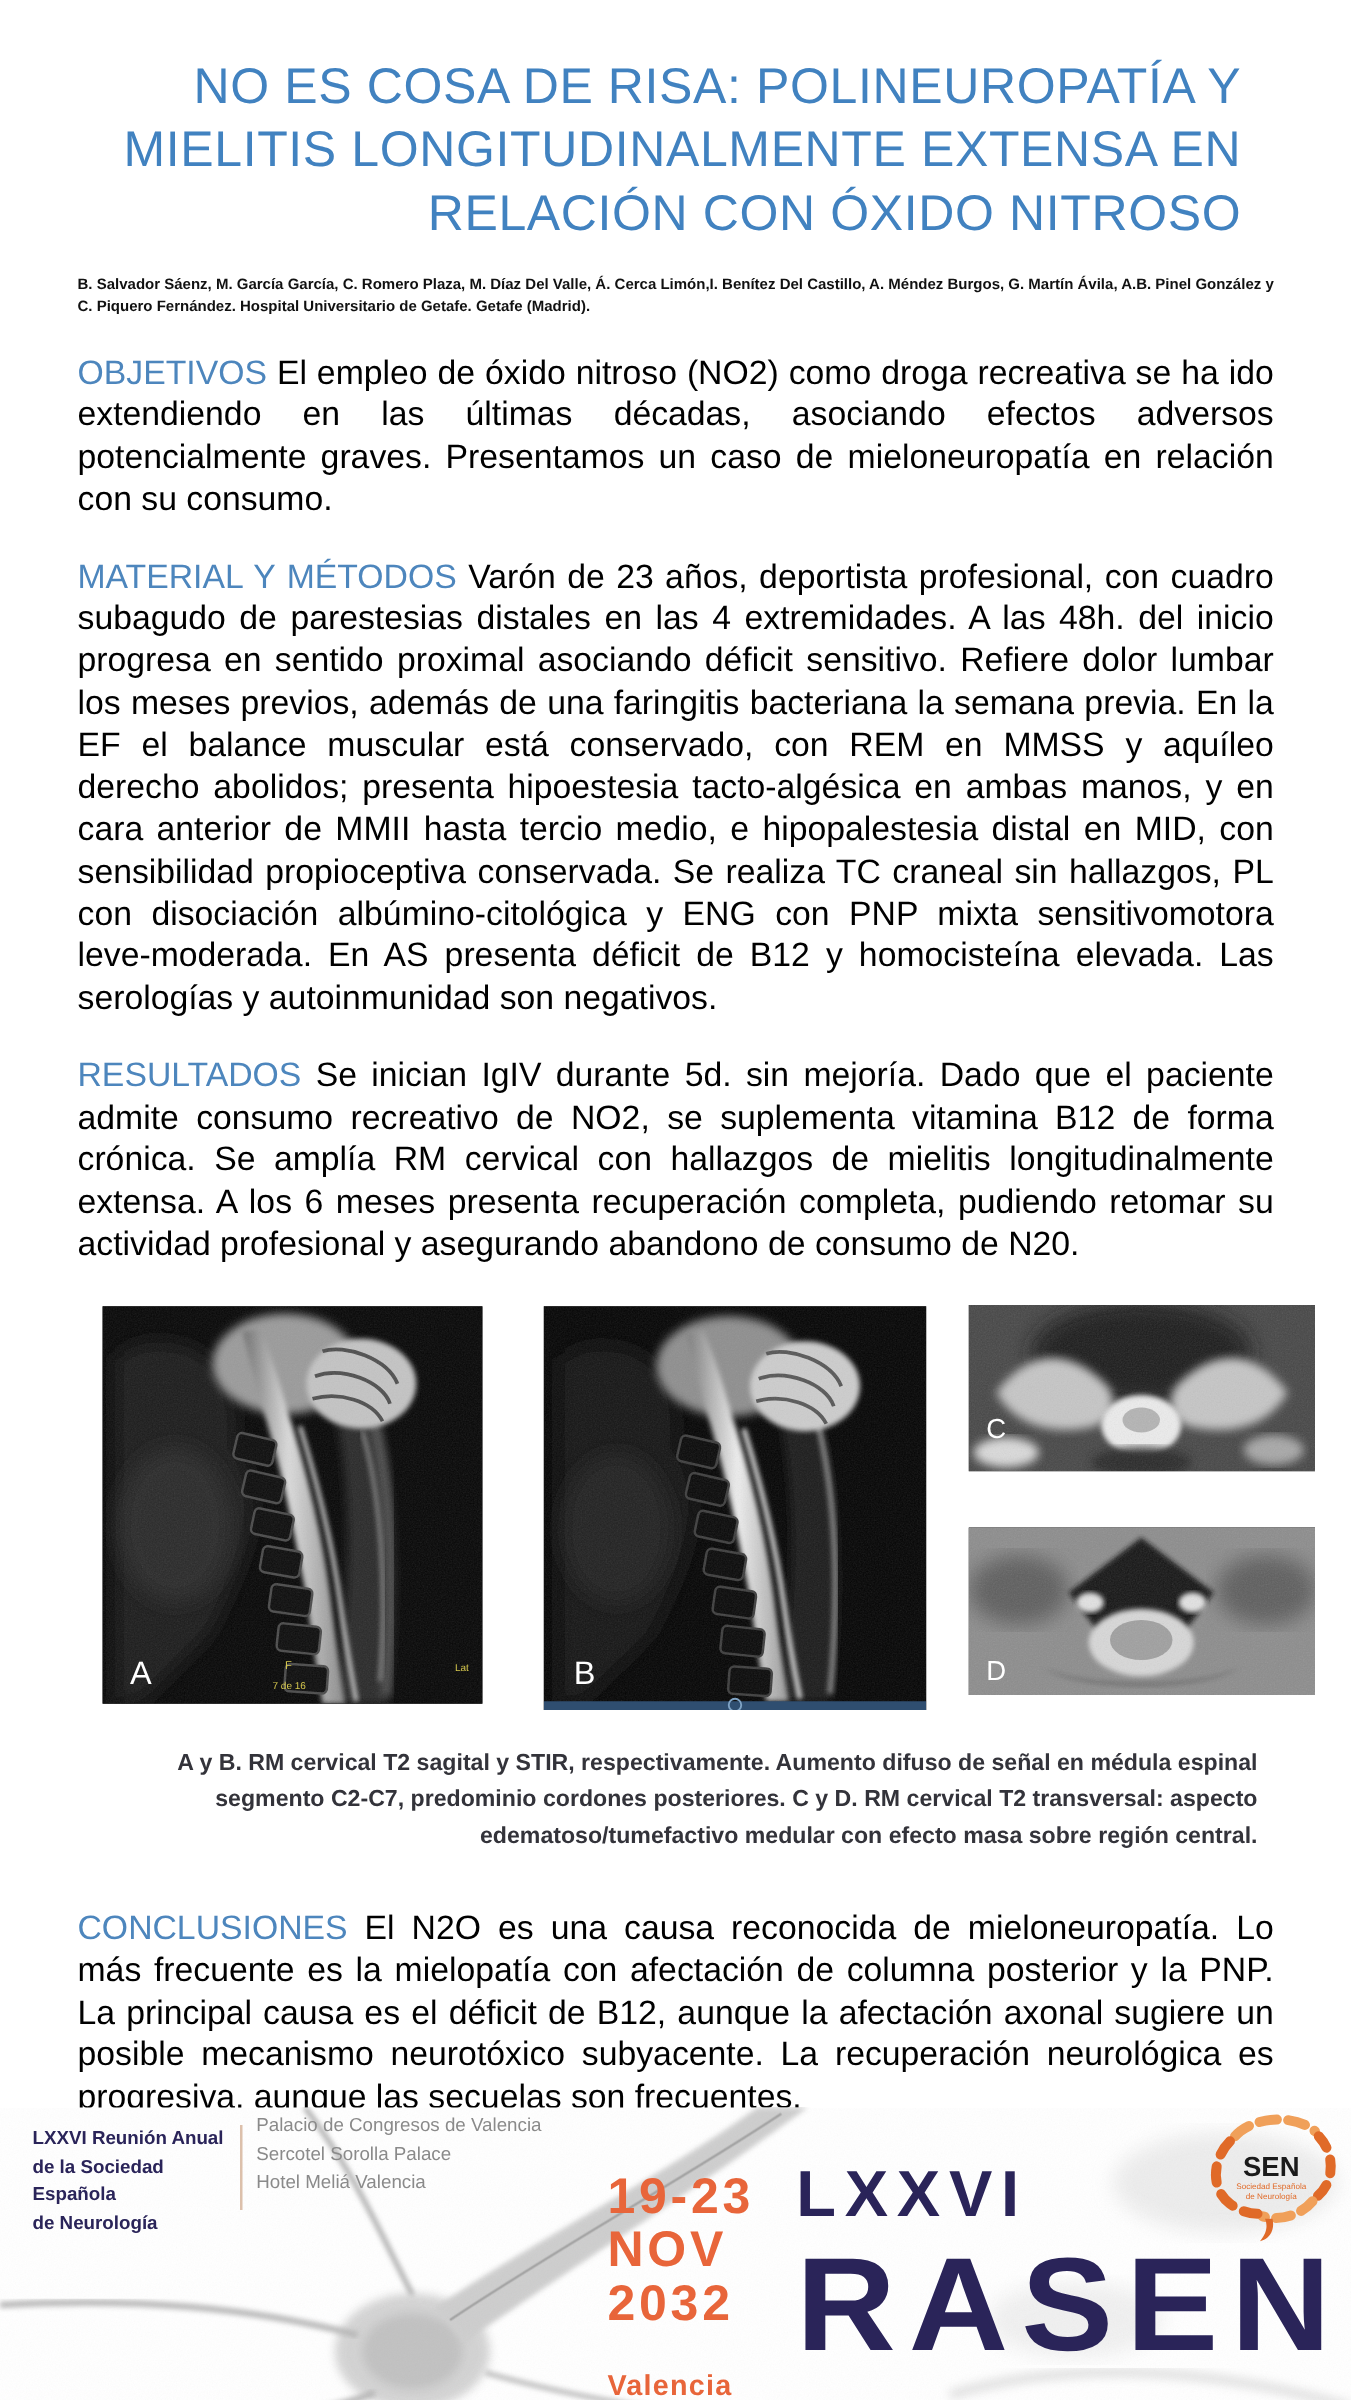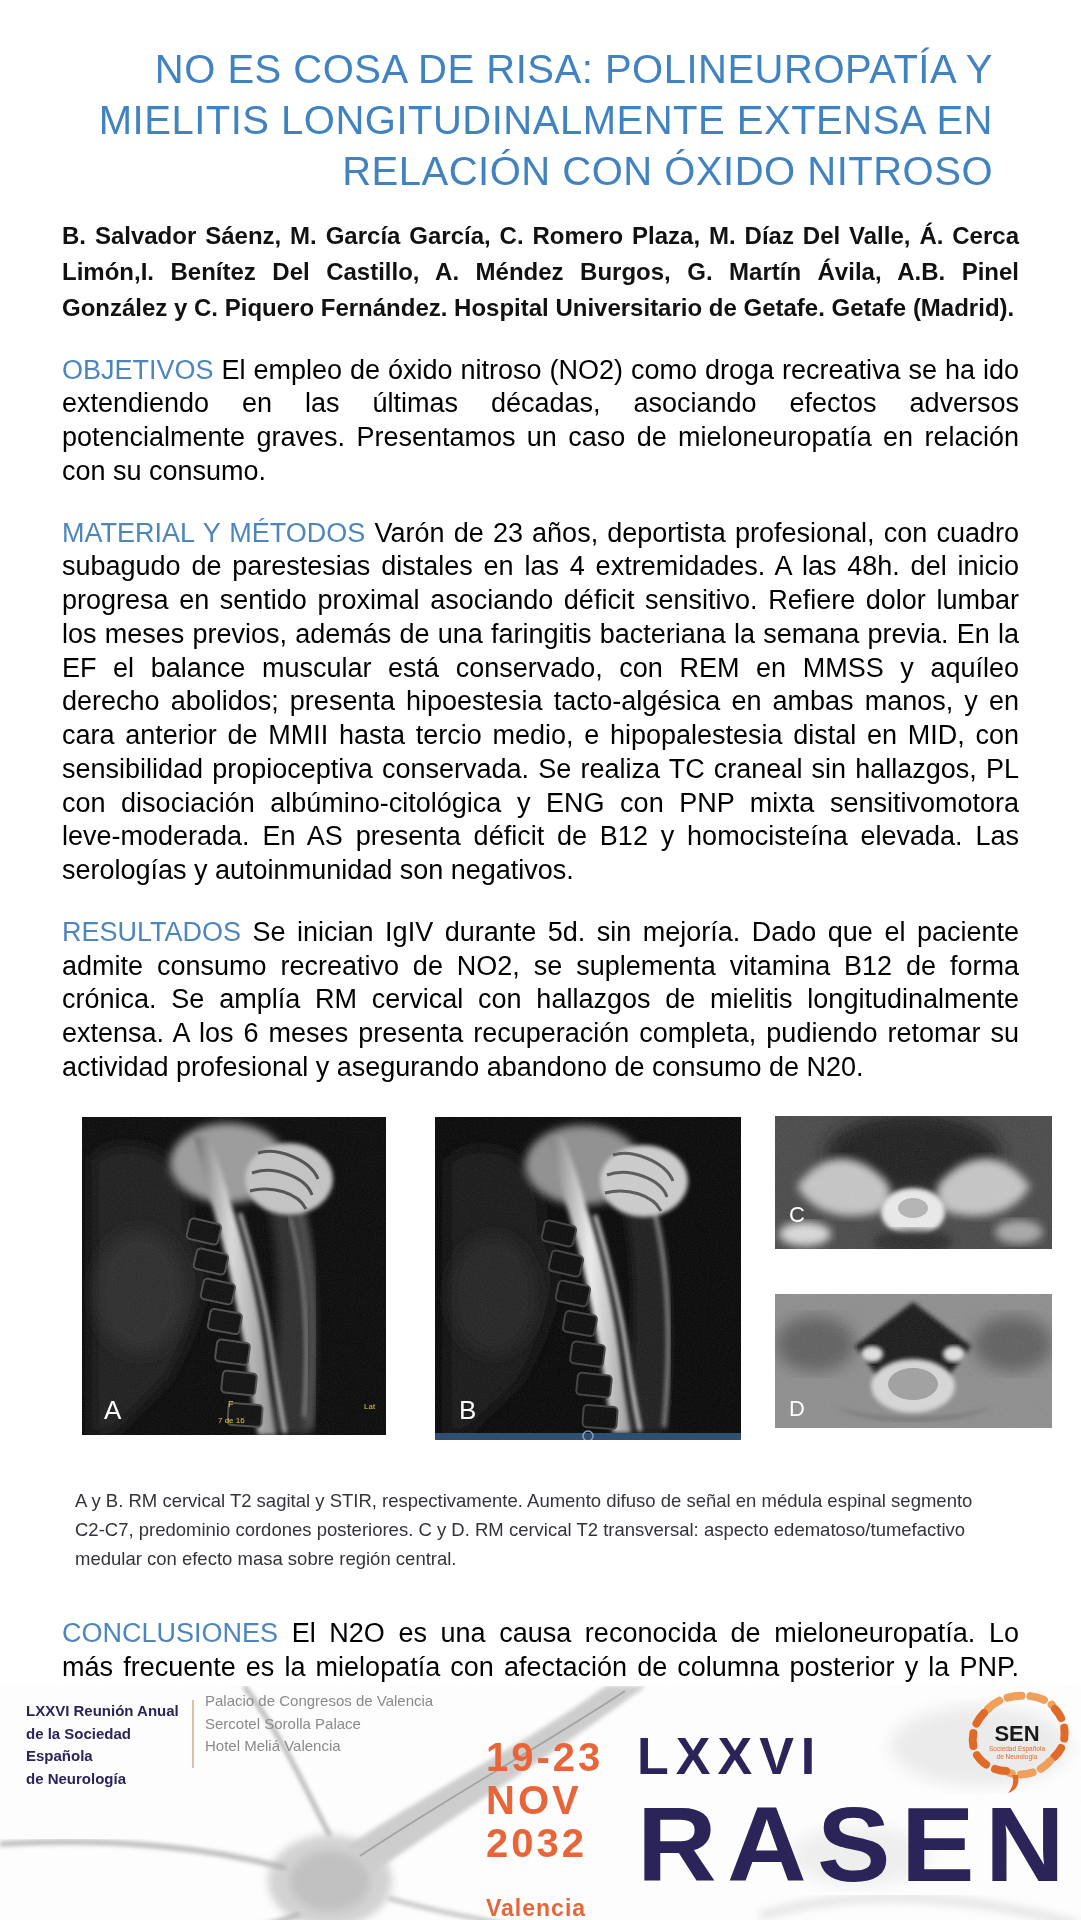--- a/index.html
+++ b/index.html
@@ -6,36 +6,36 @@
   .poster{
     position:relative;width:1081px;height:1920px;margin:0 auto;
     background:#ffffff;overflow:hidden;
     font-family:"Liberation Sans", sans-serif;color:#000;
   }
   .title{
     margin:44px 88px 0;text-align:right;font-weight:normal;
     font-size:40px;line-height:1.28;color:#4182c0;letter-spacing:.5px;
   }
   .authors{
-    margin:20px 62px 0;font-size:24px;font-weight:bold;line-height:1.5;
+    margin:20px 62px 0;font-size:12px;font-weight:bold;line-height:1.5;
     text-align:justify;color:#111;
   }
   .body-par{
     margin:28px 62px 0;font-size:27px;line-height:1.25;text-align:justify;color:#000;
   }
   .body-par .sec-head{color:#4d86bd;}
   .fig-area{position:relative;height:336px;margin-top:26px;}
   .mri{position:absolute;overflow:hidden;background:#000;}
   .mri svg{display:block;}
   #figA{left:82px;top:6px;width:304px;height:318px;}
   #figB{left:435px;top:6px;width:306px;height:323px;}
   #figC{left:775px;top:5px;width:277px;height:133px;}
   #figD{left:775px;top:183px;width:277px;height:134px;}
   .caption{
-    margin:39px 75px 0;font-size:18.5px;line-height:1.58;color:#33333a;text-align:left;
+    margin:20px 75px 0;font-size:18.5px;line-height:1.58;color:#33333a;text-align:right;font-weight:bold;
   }
   .conclusions{margin-top:44px;}
   
   .footer{
     position:absolute;left:0;top:1686px;width:1081px;height:234px;background:#fff;overflow:hidden;
   }
   .footer .bg{position:absolute;left:0;top:0;}
   .f-left{
     position:absolute;left:26px;top:14px;width:160px;
     font-size:15px;font-weight:bold;line-height:1.5;color:#2a2459;

